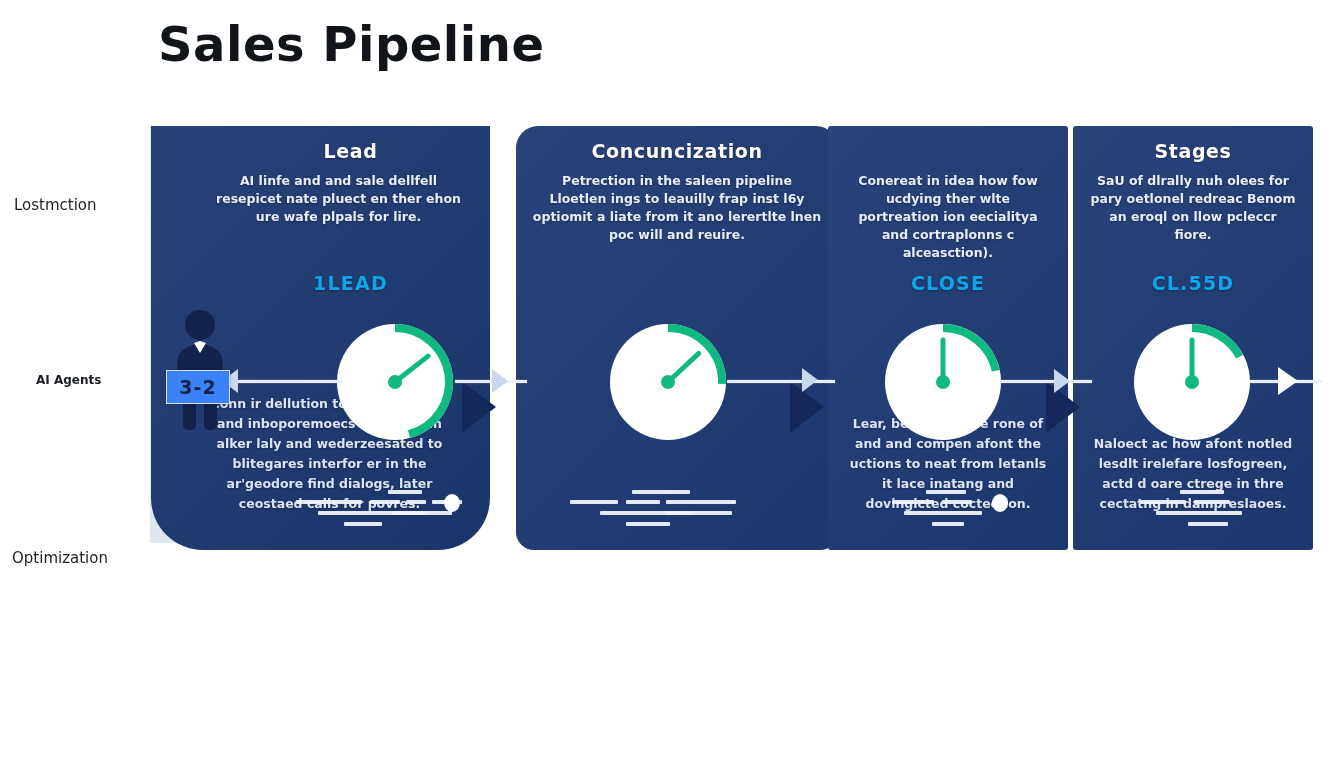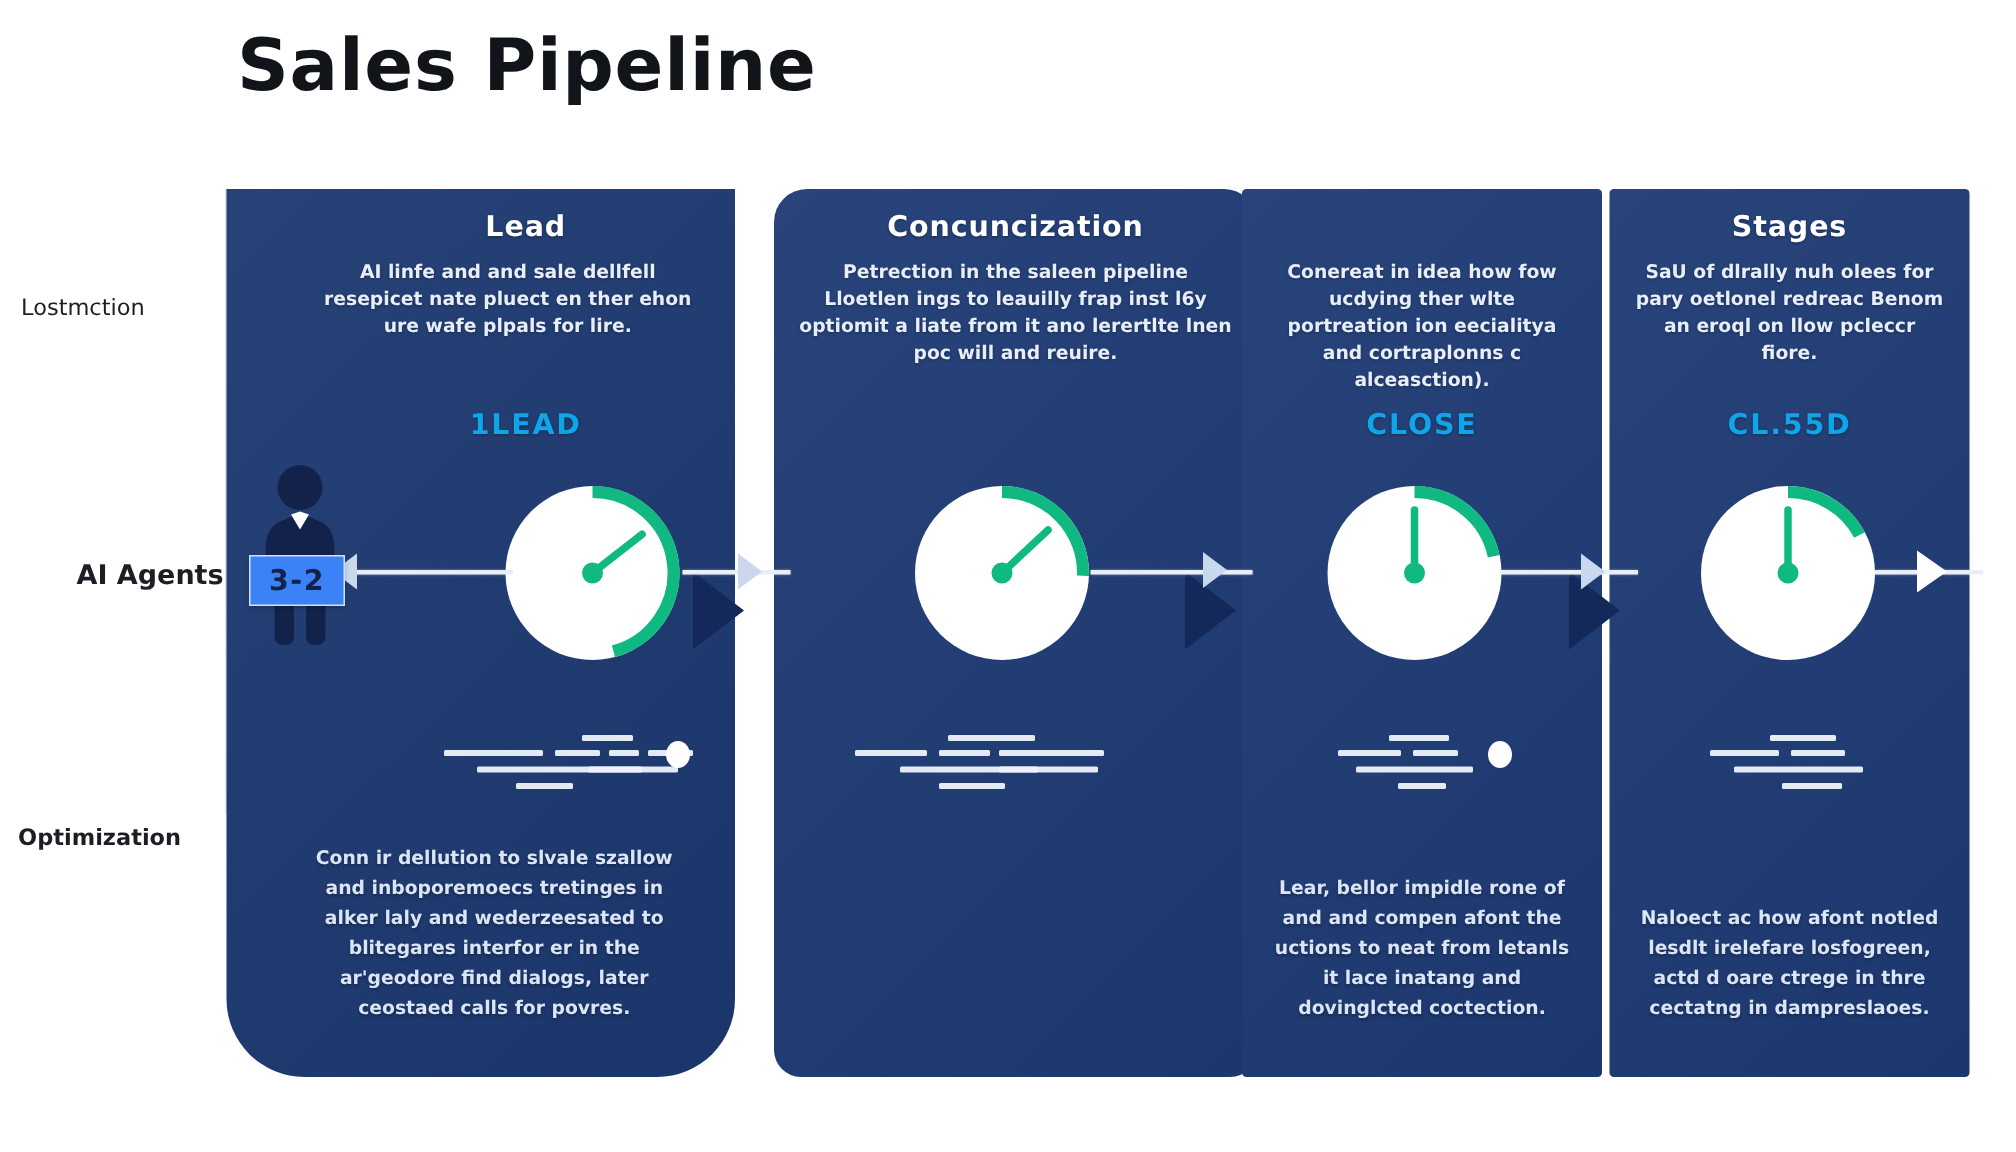--- a/index.html
+++ b/index.html
@@ -21,33 +21,33 @@
   }
 
   
   .rowlabel{
     position:absolute;
     font-size:15px;color:#1b1f24;
     font-family:"DejaVu Sans","Liberation Sans",sans-serif;
     white-space:nowrap;
   }
   .rl-0{left:14px;top:196px;}
-  .rl-1{left:51px;top:373px;font-weight:bold;font-size:18px;text-align:right;}
-  .rl-2{left:12px;top:549px;font-weight:bold;}
+  .rl-1{left:36px;top:373px;font-weight:bold;font-size:12px;text-align:right;}
+  .rl-2{left:12px;top:549px;}
 
   
   .sidepanel{
     position:absolute;left:150px;top:126px;width:108px;height:417px;
     background:#dee7f2;
     border-bottom-right-radius:52px;
   }
 
   
   .card{
-    position:absolute;top:126px;height:592px;
+    position:absolute;top:126px;height:424px;
     background:#1d3a75;
     background-image:linear-gradient(150deg,#22407c 0%,#1b3straight 0%,#1c3870 100%);
     overflow:hidden;
   }
   .card.c0{left:151px;width:339px;border-radius:0 0 52px 52px;
            background:#1c3870;}
   .card.c1{left:516px;width:306px;border-radius:22px 22px 18px 18px;background:#1d3a74;padding-left:16px;}
   .card.c2{left:828px;width:240px;border-radius:3px;background:#1d3a74;}
   .card.c3{left:1073px;width:240px;border-radius:3px;background:#1d3a74;}
 

